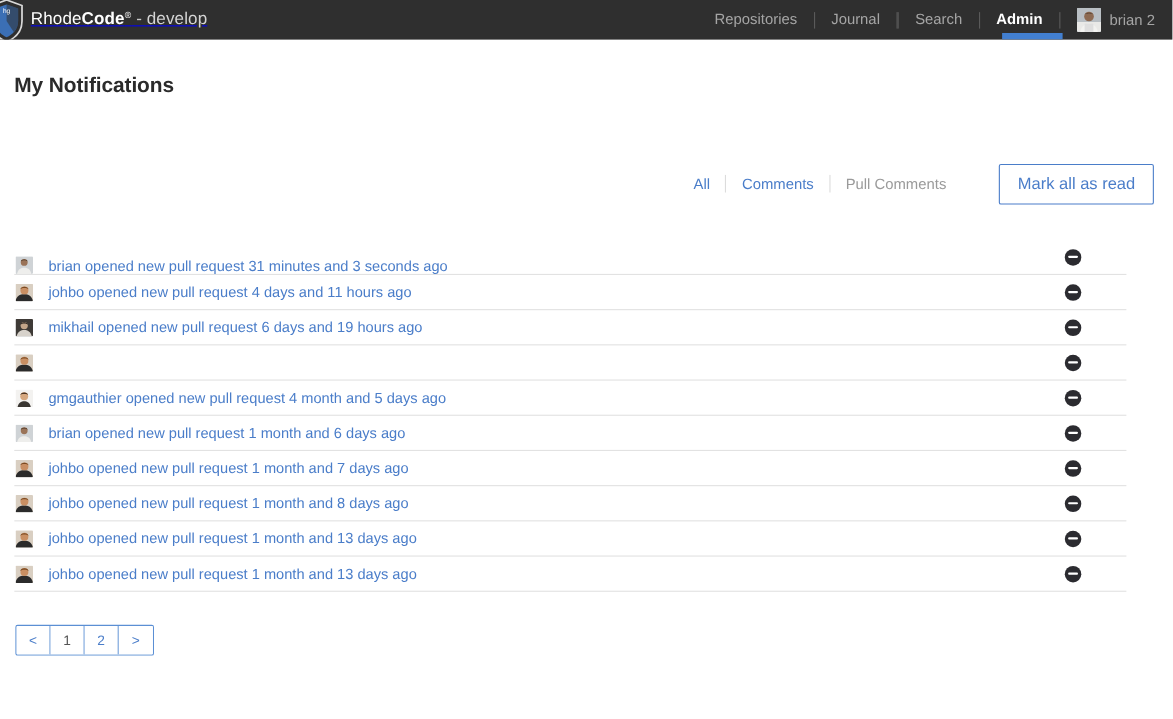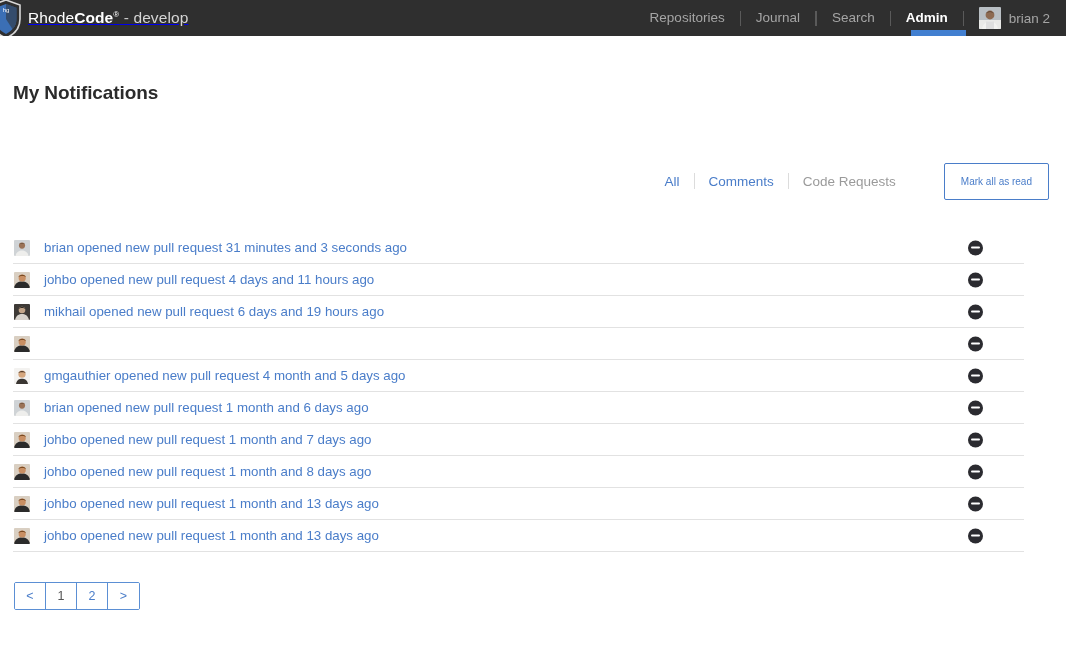--- a/index.html
+++ b/index.html
@@ -99,21 +99,21 @@
     height: 6px;
     background: #427fd0;
   }
 
   
   .page {
     padding: 0 13px;
   }
   .page-title {
     margin: 0;
-    padding-top: 46px;
+    padding-top: 32px;
     font-size: 19px;
     font-weight: 700;
     color: #2b2b2b;
     letter-spacing: -0.1px;
   }
 
   
   .toolbar {
     display: flex;
     align-items: center;
@@ -139,40 +139,40 @@
     flex: 0 0 auto;
   }
   .mark-read-btn {
     margin-left: 34px;
     height: 37px;
     padding: 0 16px;
     background: #ffffff;
     border: 1px solid #4a7dc9;
     border-radius: 2px;
     color: #4a7dc9;
-    font-size: 10px;
+    font-size: 15px;
     font-family: "Liberation Sans", sans-serif;
     line-height: 35px;
     cursor: pointer;
     white-space: nowrap;
   }
 
   
   .notif-list {
     margin-top: 29px;
     width: 1011px;
   }
   .notif-row {
     display: flex;
     align-items: center;
     height: 32px;
     border-bottom: 1px solid #e2e2e2;
     position: relative;
   }
-  .notif-row:first-child { border-top: none; }
+  .notif-row:first-child { border-top: none; align-items: flex-end; }
   .notif-avatar {
     width: 16px;
     height: 16px;
     margin-left: 1px;
     margin-right: 14px;
     flex: 0 0 auto;
     border-radius: 1px;
     overflow: hidden;
   }
   .notif-link {
@@ -288,21 +288,21 @@
 <div class="page">
 
   <h1 class="page-title">My Notifications</h1>
 
   
   <div class="toolbar">
     <a class="filter-link" href="#">All</a>
     <span class="filter-sep"></span>
     <a class="filter-link" href="#">Comments</a>
     <span class="filter-sep"></span>
-    <a class="filter-link current" href="#">Code Requests</a>
+    <a class="filter-link current" href="#">Pull Comments</a>
     <button class="mark-read-btn">Mark all as read</button>
   </div>
 
   
   <div class="notif-list">
 
     <div class="notif-row">
       <span class="notif-avatar">
         <svg class="av" viewBox="0 0 16 16" xmlns="http://www.w3.org/2000/svg">
           <rect width="16" height="16" fill="#cfd3d6"></rect>

